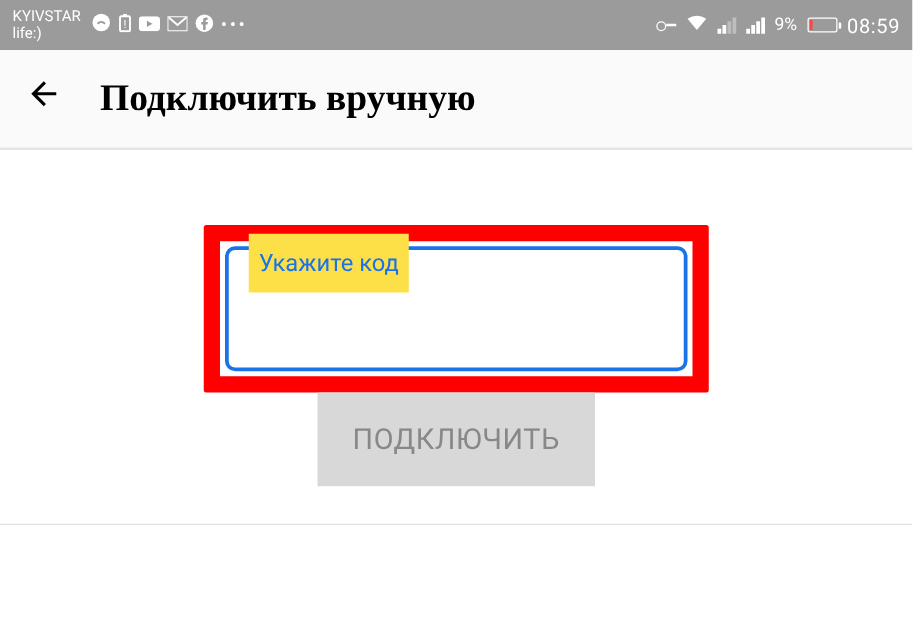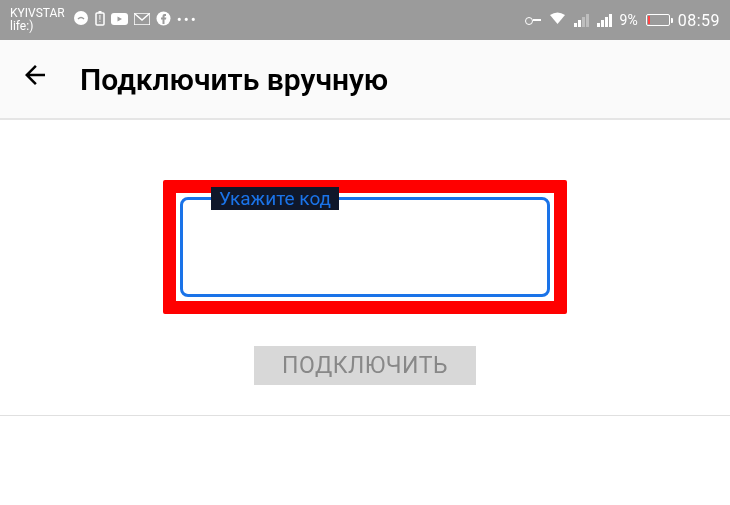--- a/index.html
+++ b/index.html
@@ -118,20 +118,21 @@
       letter-spacing: 0.5px;
     }
     .app-bar {
       height: 80px;
       display: flex;
       align-items: center;
       padding: 0 20px;
       gap: 30px;
       border-bottom: 2px solid #e5e5e5;
       background: #fafafa;
+      font-family: Liberation Serif, serif;
     }
     .back-arrow {
       font-size: 32px;
       font-weight: 300;
       cursor: pointer;
       color: #000;
     }
     .page-title {
       font-size: 30px;
       font-weight: 600;
@@ -152,38 +153,37 @@
       position: relative;
       width: 370px;
       height: 100px;
       border: 3px solid #1a73e8;
       border-radius: 8px;
       background: #fff;
     }
     .input-label {
       position: absolute;
       top: -13px;
-      left: 28px;
-      background: #0f172a;
-      padding: 0 8px;
+      left: 16px;
+      background: #fde047;
+      padding: 12px 8px;
       font-size: 19px;
       color: #1a73e8;
     }
     .code-input {
       width: 100%;
       height: 100%;
       border: none;
       outline: none;
       padding: 10px 18px;
       font-size: 20px;
       background: transparent;
     }
     .connect-button {
-      margin-top: 32px;
-      padding: 6px 28px;
+      padding: 24px 28px;
       font-size: 23px;
       color: #888;
       background: #d8d8d8;
       border: none;
       letter-spacing: 0.5px;
       font-family: inherit;
       cursor: not-allowed;
     }
     .divider {
       margin-top: 30px;

